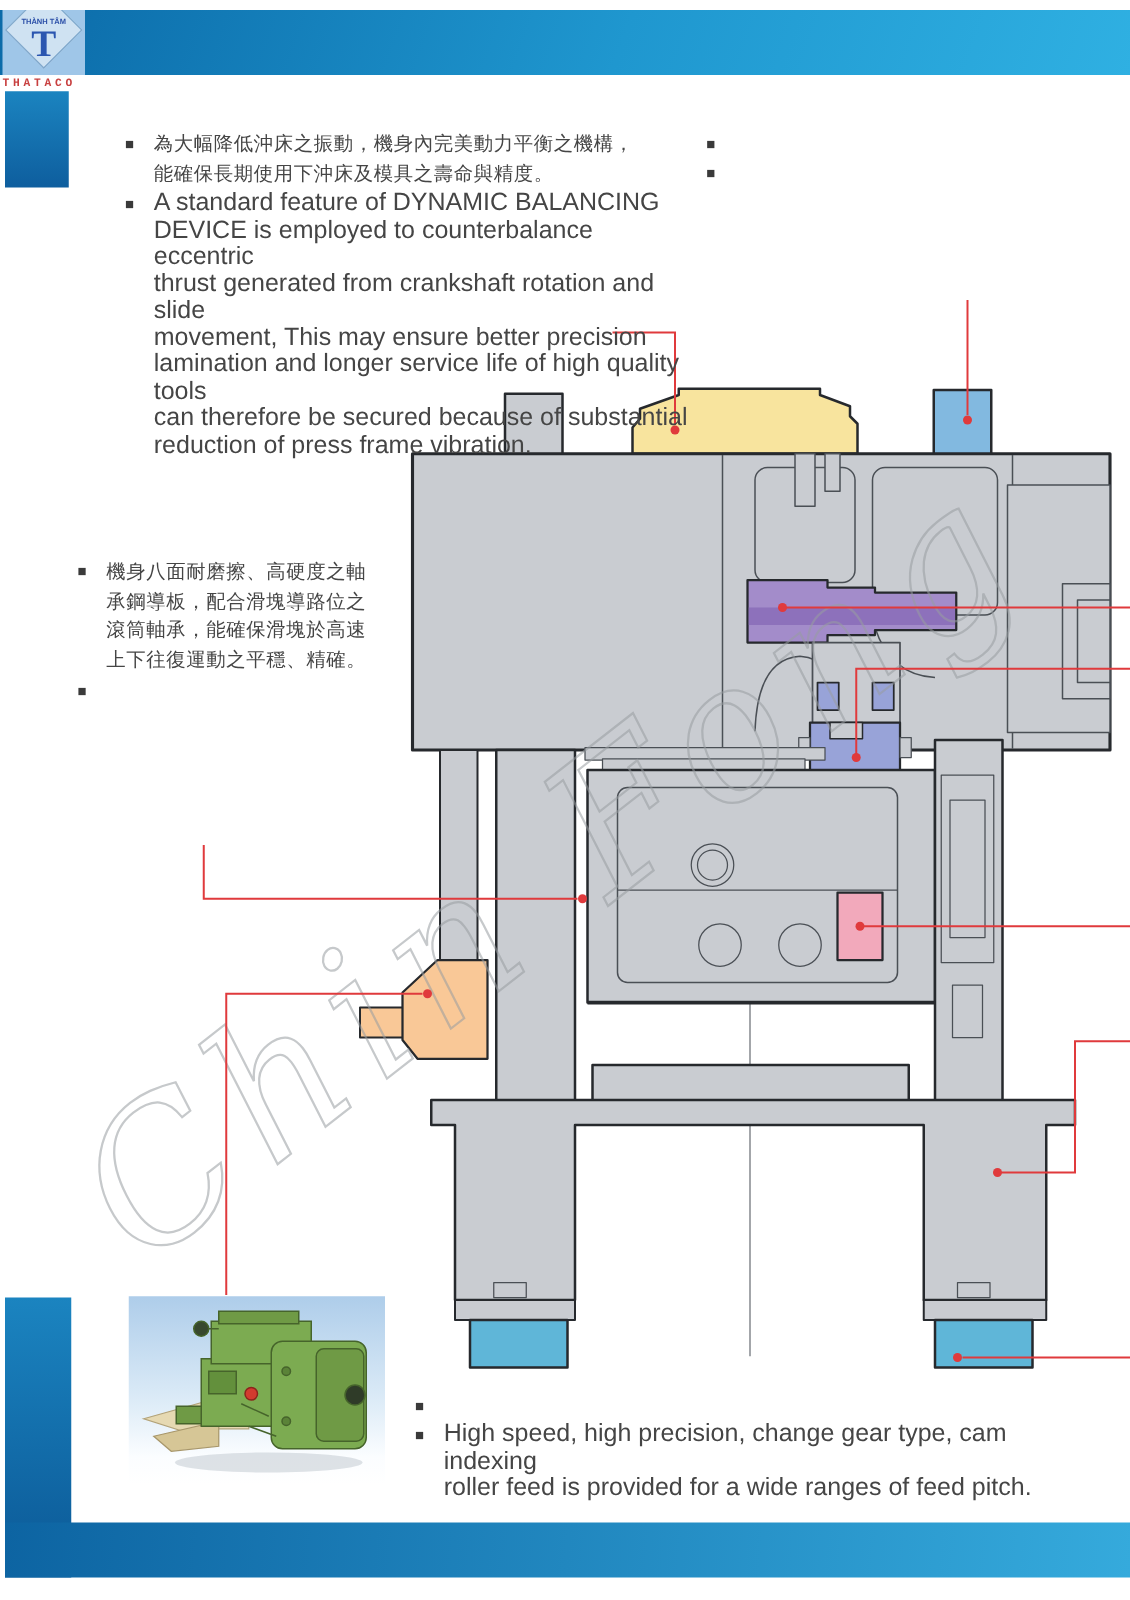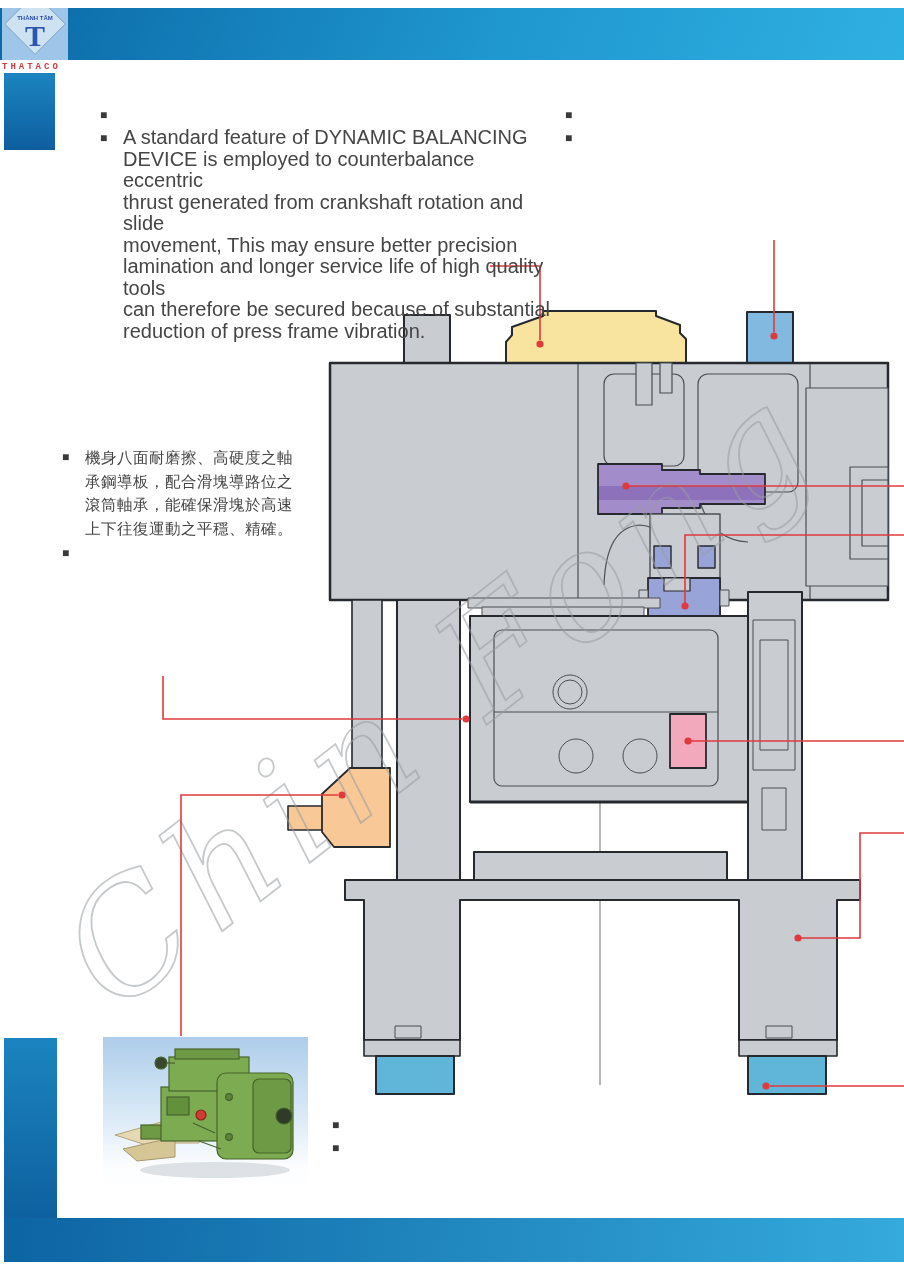--- a/index.html
+++ b/index.html
@@ -154,20 +154,22 @@
       <path d="M798,938 H860 V833 H904"></path>
       <circle cx="798" cy="938" r="3.6" fill="var(--red)" stroke="none"></circle>
       <path d="M770,1086 H904"></path>
       <circle cx="766" cy="1086" r="3.6" fill="var(--red)" stroke="none"></circle>
     </g>
   </svg>
 
   <div class="tb" style="left:100px;top:104px;width:450px;">
     <div class="row">
       <span class="bullet">■</span>
+      <div class="zh">為大幅降低沖床之振動，機身內完美動力平衡之機構，
+能確保長期使用下沖床及模具之壽命與精度。</div>
     </div>
     <div class="row" style="margin-top:1px;">
       <span class="bullet">■</span>
       <div class="en">A standard feature of DYNAMIC BALANCING
 DEVICE is employed to counterbalance eccentric
 thrust generated from crankshaft rotation and slide
 movement, This may ensure better precision
 lamination and longer service life of high quality tools
 can therefore be secured because of substantial
 reduction of press frame vibration.</div>
@@ -195,20 +197,22 @@
       <span class="bullet">■</span>
     </div>
   </div>
 
   <div class="tb" style="left:332px;top:1114px;width:500px;">
     <div class="row">
       <span class="bullet">■</span>
     </div>
     <div class="row" style="margin-top:1px;">
       <span class="bullet">■</span>
+      <div class="en">High speed, high precision, change gear type, cam indexing
+roller feed is provided for a wide ranges of feed pitch.</div>
     </div>
   </div>
 
   <div class="photo">
     <svg viewBox="0 0 205 151" width="205" height="151">
       <ellipse cx="112" cy="133" rx="75" ry="8" fill="#c3cad2" opacity="0.55"></ellipse>
       <g>
         <path d="M12,98 L62,84 L62,92 L96,92 L96,106 L62,106 L62,114 Z" fill="#e6d9b2" stroke="#b3a379" stroke-width="1"></path>
         <path d="M20,112 L72,100 L72,120 L34,124 Z" fill="#d6c696" stroke="#a8976b" stroke-width="1"></path>
       </g>

